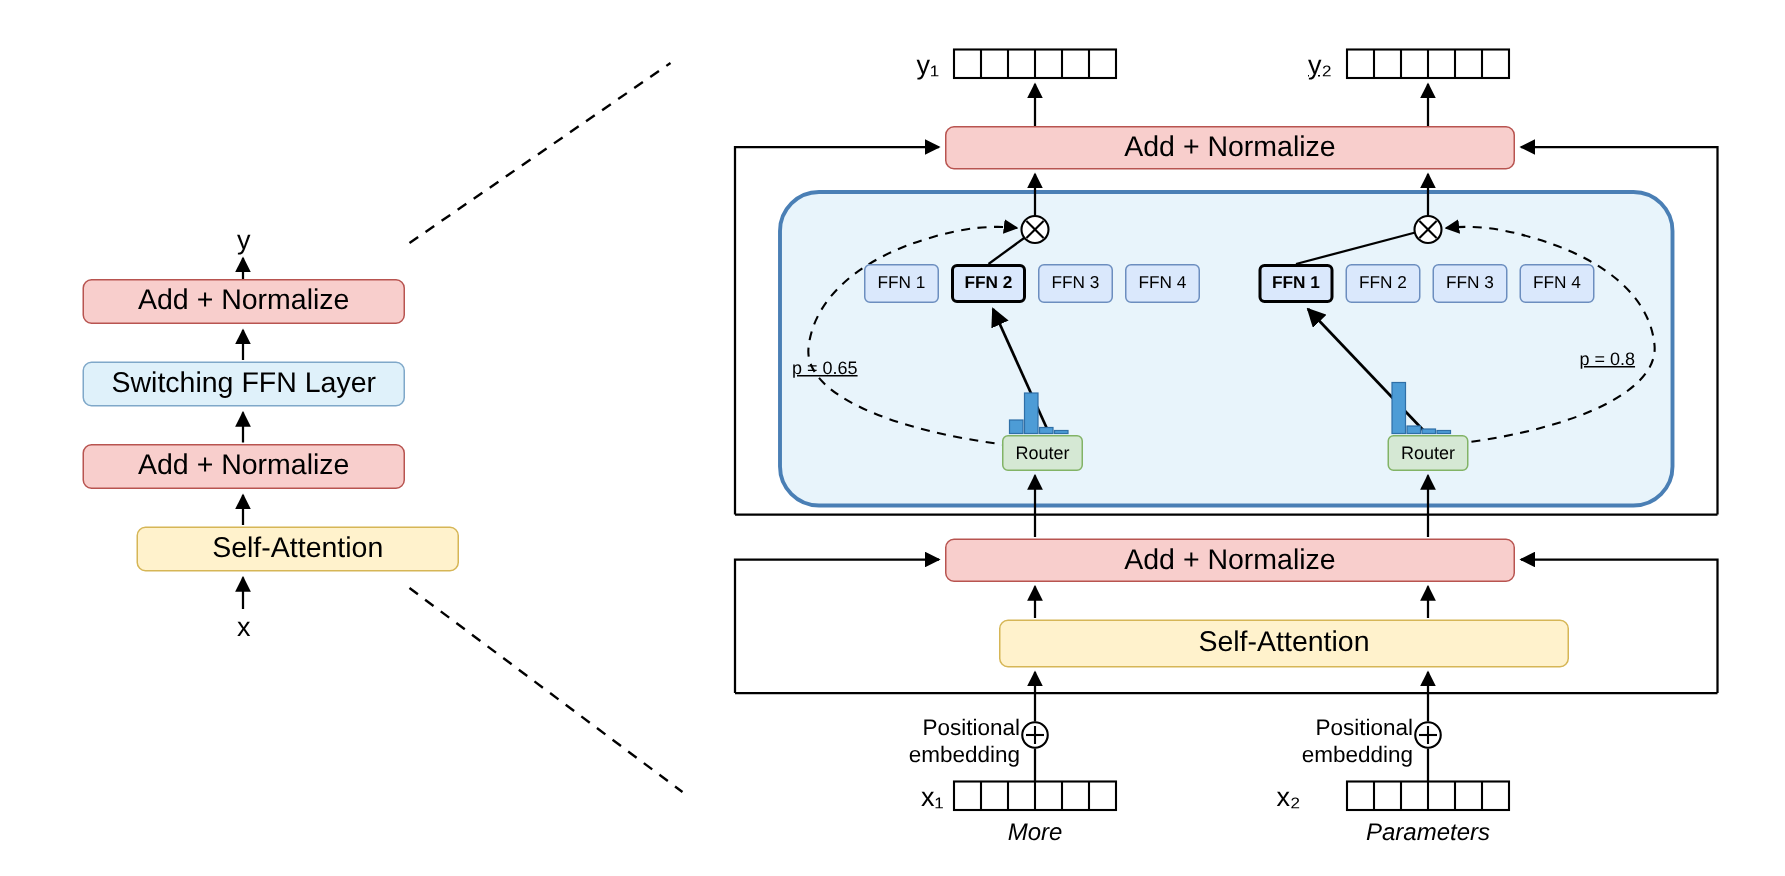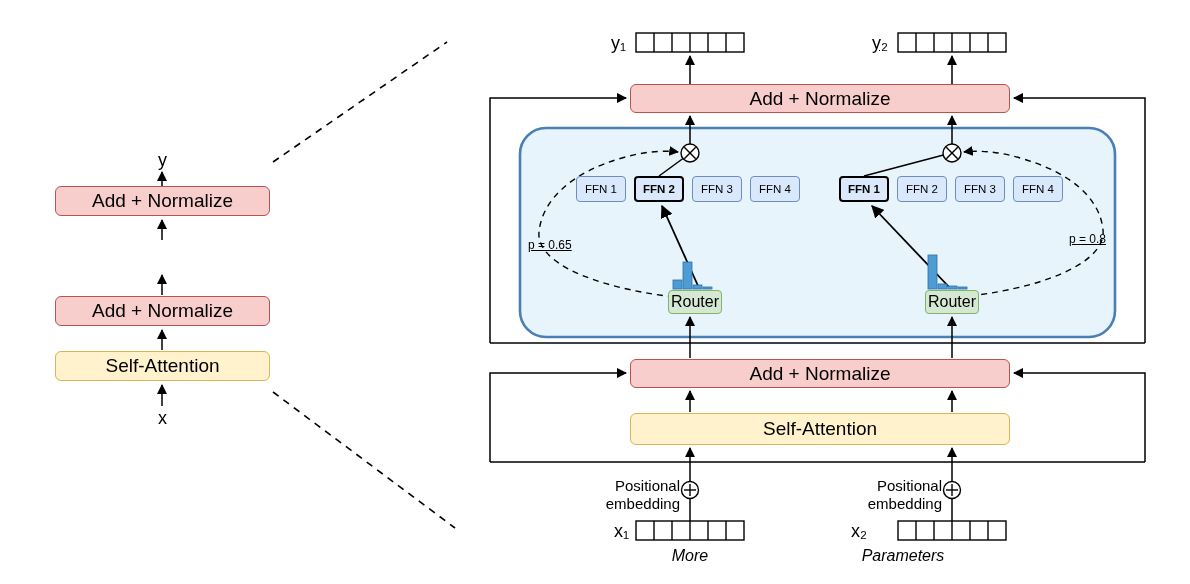--- a/index.html
+++ b/index.html
@@ -3,25 +3,25 @@
 <meta charset="utf-8">
 <style>
   * { margin:0; padding:0; box-sizing:border-box; }
   html,body { background:#ffffff; }
   body { font-family:"Liberation Sans","DejaVu Sans",sans-serif; color:#000; }
   #canvas { position:relative; width:1190px; height:584px; background:#fff; overflow:hidden; }
   #overlay { position:absolute; left:0; top:0; width:1190px; height:584px; z-index:1; }
   .box { position:absolute; z-index:2; display:flex; align-items:center; justify-content:center;
          font-size:19px; border:1.4px solid #888; border-radius:6px; text-align:center; }
   .red    { background:var(--add-normalize-fill); border-color:var(--add-normalize-stroke); }
-  .yellow { background:var(--self-attention-fill); border-color:var(--self-attention-stroke); }
+  .yellow { background:var(--self-attention-fill); border-color:var(--self-attention-stroke);margin-left:36px; }
   .cyan   { background:var(--switching-fill); border-color:var(--switching-stroke); }
   .ffn    { background:var(--ffn-fill); border-color:var(--ffn-stroke); font-size:11.5px; border-radius:4px; }
   .ffn.selected { border:2px solid #000; font-weight:bold; }
-  .router { background:var(--router-fill); border-color:var(--router-stroke); font-size:16px; border-radius:4px; }
+  .router { background:var(--router-fill); border-color:var(--router-stroke); font-size:12px; border-radius:4px; }
   .lbl  { position:absolute; z-index:2; font-size:18px; }
   .plbl { position:absolute; z-index:2; font-size:12px;text-decoration:underline; }
   .pos  { position:absolute; z-index:2; font-size:15px; line-height:1.2; text-align:right; white-space:pre-line; }
   .word { position:absolute; z-index:2; font-size:16px; text-align:center;font-style:italic; }
   .hist-bar { fill:var(--histogram-fill); stroke:#2f6fa7; stroke-width:0.8; }
 </style>
 </head>
 <body>
 
 <div id="canvas">
@@ -151,52 +151,53 @@
       <line x1="916" y1="521" x2="916" y2="540"></line>
         <line x1="934" y1="521" x2="934" y2="540"></line>
       <line x1="952" y1="521" x2="952" y2="540"></line>
         <line x1="970" y1="521" x2="970" y2="540"></line>
       <line x1="988" y1="521" x2="988" y2="540"></line>
     </g>
   </svg>
 
   <div class="lbl" style="left:55px;top:150px;width:215px;text-align:center;">y</div>
   <div class="box red" style="left:55px;top:186px;width:215px;height:30px;">Add + Normalize</div>
+  <div class="box cyan" style="left:55px;top:241px;width:215px;height:30px;">Switching FFN Layer</div>
   <div class="box red" style="left:55px;top:296px;width:215px;height:30px;">Add + Normalize</div>
   <div class="box yellow" style="left:55px;top:351px;width:215px;height:30px;">Self-Attention</div>
   <div class="lbl" style="left:55px;top:408px;width:215px;text-align:center;">x</div>
 
   <div class="lbl" style="left:581px;top:33px;width:45px;text-align:right;">y₁</div>
   <div class="lbl" style="left:843px;top:33px;width:45px;text-align:right;text-decoration:underline;">y₂</div>
 
   <div class="box red" style="left:630px;top:84px;width:380px;height:29px;">Add + Normalize</div>
 
   <div class="box ffn" style="left:576px;top:176px;width:50px;height:26px;">FFN 1</div>
   <div class="box ffn selected" style="left:634px;top:176px;width:50px;height:26px;">FFN 2</div>
   <div class="box ffn" style="left:692px;top:176px;width:50px;height:26px;">FFN 3</div>
   <div class="box ffn" style="left:750px;top:176px;width:50px;height:26px;">FFN 4</div>
 
   <div class="box ffn selected" style="left:839px;top:176px;width:50px;height:26px;">FFN 1</div>
   <div class="box ffn" style="left:897px;top:176px;width:50px;height:26px;">FFN 2</div>
   <div class="box ffn" style="left:955px;top:176px;width:50px;height:26px;">FFN 3</div>
   <div class="box ffn" style="left:1013px;top:176px;width:50px;height:26px;">FFN 4</div>
 
   <div class="plbl" style="left:528px;top:238px;">p = 0.65</div>
-  <div class="plbl" style="left:1053px;top:232px;margin-left:16px;">p = 0.8</div>
+  <div class="plbl" style="left:1053px;top:232px;">p = 0.8</div>
 
   <div class="box router" style="left:668px;top:290px;width:54px;height:24px;">Router</div>
   <div class="box router" style="left:925px;top:290px;width:54px;height:24px;">Router</div>
 
   <div class="box red" style="left:630px;top:359px;width:380px;height:29px;">Add + Normalize</div>
   <div class="box yellow" style="left:630px;top:413px;width:380px;height:32px;">Self-Attention</div>
 
   <div class="pos" style="left:595px;top:477px;width:85px;">Positional
 embedding</div>
   <div class="pos" style="left:857px;top:477px;width:85px;">Positional
 embedding</div>
 
   <div class="lbl" style="left:589px;top:521px;width:40px;text-align:right;">x₁</div>
   <div class="lbl" style="left:851px;top:521px;width:40px;text-align:left;">x₂</div>
 
   <div class="word" style="left:636px;top:547px;width:108px;">More</div>
-  <div class="word" style="left:831px;top:547px;width:144px;">Parameters</div>
+  <div class="word" style="left:880px;top:547px;width:144px;">Parameters</div>
 
 </div>
 
 </body></html>

